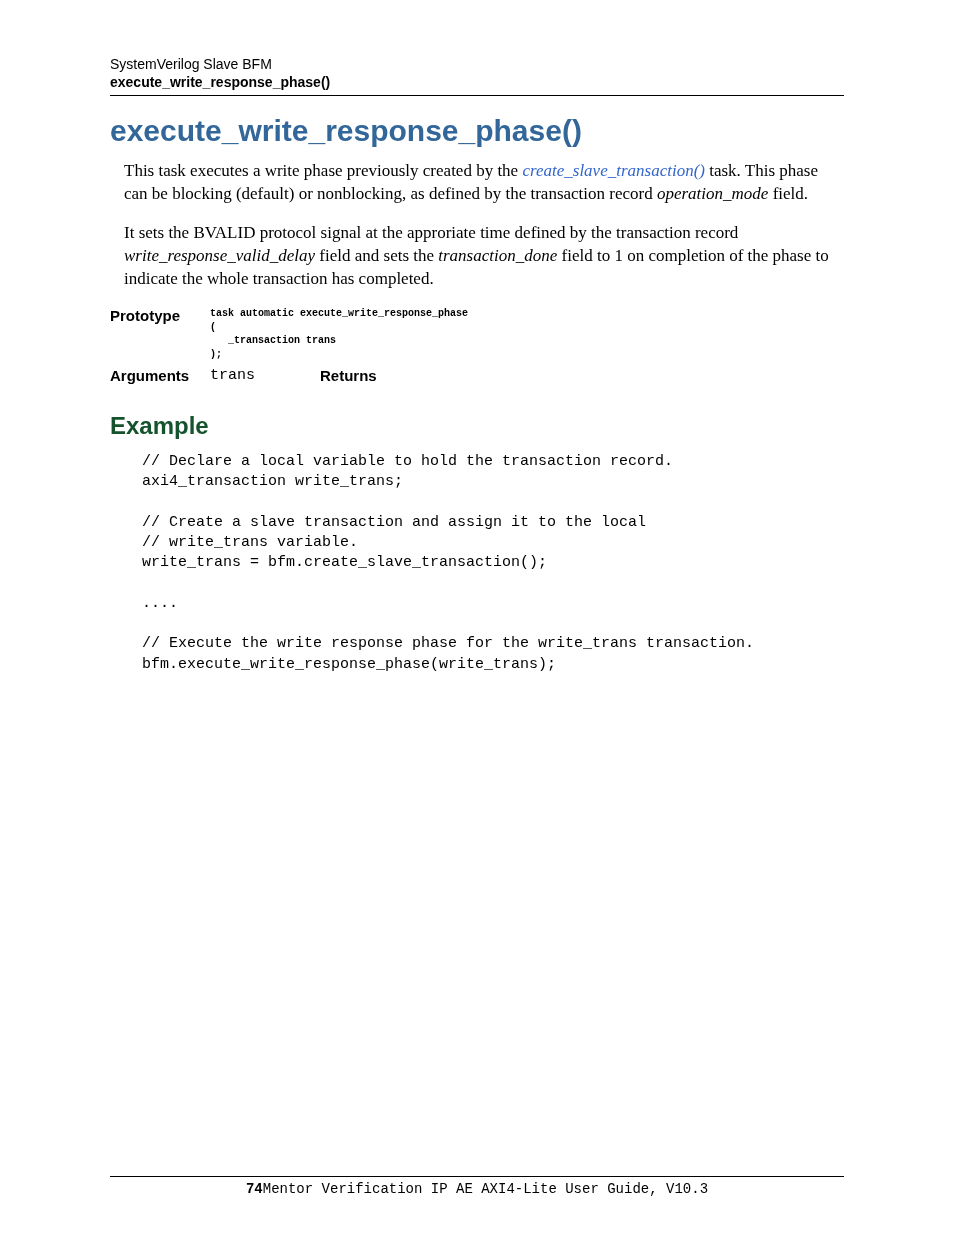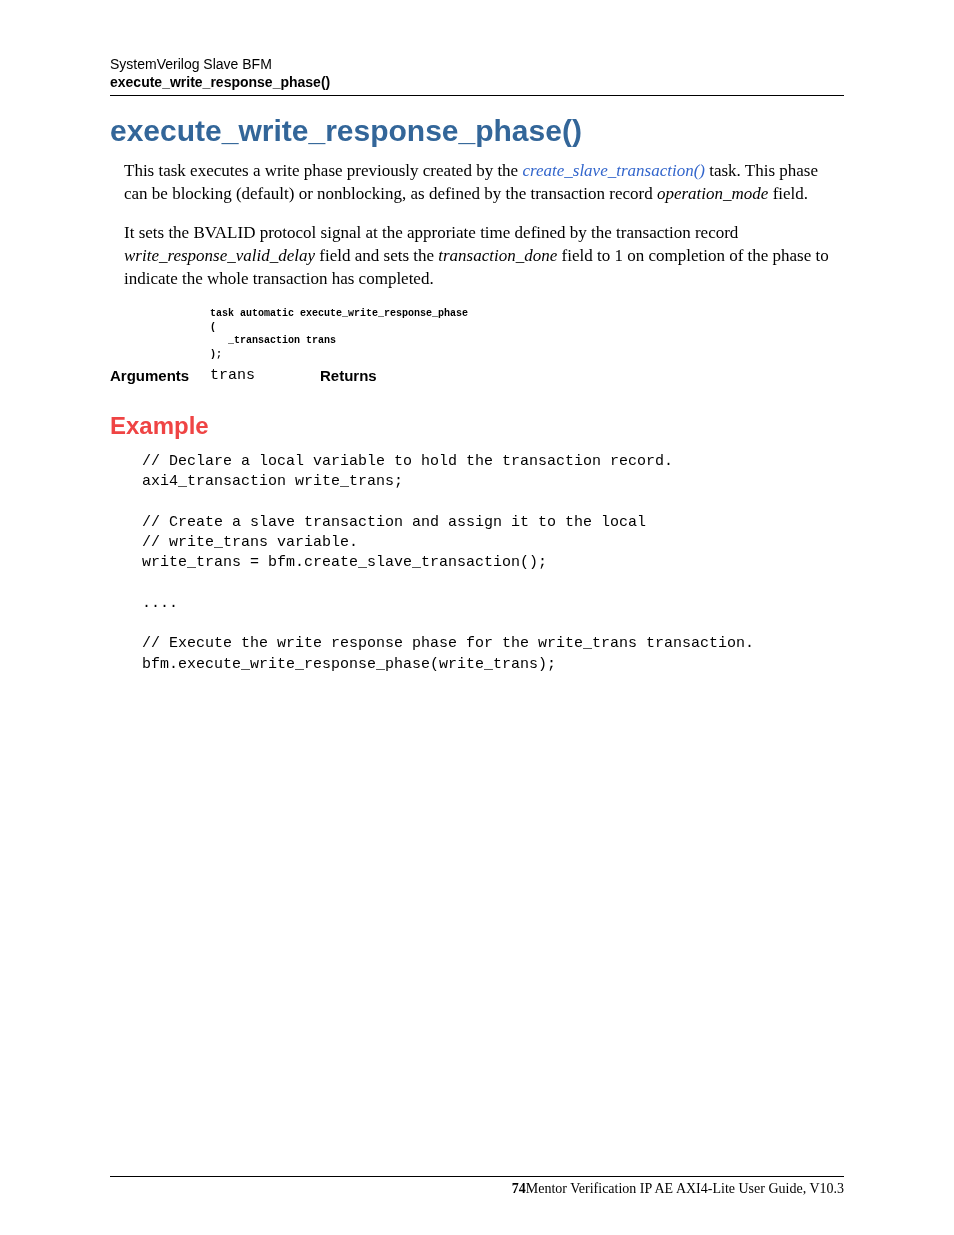--- a/index.html
+++ b/index.html
@@ -34,21 +34,21 @@
     font-family: Arial, Helvetica, sans-serif;
     font-size: 30px;
     font-weight: bold;
     color: #336699;
     margin: 10px 0 12px 0;
   }
   h2.sub {
     font-family: Arial, Helvetica, sans-serif;
     font-size: 24px;
     font-weight: bold;
-    color: #ef4444;
+    color: #14532d;
     margin: 28px 0 12px 0;
   }
   .body-indent {
     margin-left: 14px;
   }
   p {
     margin: 0 0 16px 0;
     line-height: 1.35;
   }
   a.link {
@@ -99,22 +99,22 @@
     left: 110px;
     right: 110px;
   }
   .footer-hr {
     border: none;
     border-top: 1.5px solid #000;
     margin: 0 0 4px 0;
   }
   .footer-row {
     display: flex;
-    justify-content: flex-end;
-    font-family: Liberation Serif, serif;
+    justify-content: center;
+    font-family: Liberation Mono, monospace;
     font-size: 14px;
   }
   .footer-row .pg {
     font-weight: bold;
   }
   .footer-date {
     text-align: right;
     font-family: Arial, Helvetica, sans-serif;
     font-size: 14px;
   }
@@ -137,20 +137,21 @@
     <p>
       <span>This task executes a write phase previously created by the </span><a href="#" class="link">create_slave_transaction()</a><span> task. This phase can be blocking (default) or nonblocking, as defined by the transaction record </span><em>operation_mode</em><span> field.</span>
     </p>
 
     <p>
       <span>It sets the BVALID protocol signal at the approriate time defined by the transaction record </span><em>write_response_valid_delay</em><span> field and sets the </span><em>transaction_done</em><span> field to 1 on completion of the phase to indicate the whole transaction has completed.</span>
     </p>
   </div>
 
   <div class="table">
+    <div class="label">Prototype</div>
     <div class="proto-block">task automatic execute_write_response_phase
 (
    _transaction trans
 );</div>
 
     <div class="label">Arguments</div>
     <div class="mono">trans</div>
 
     <div class="label">Returns</div>
   </div>

